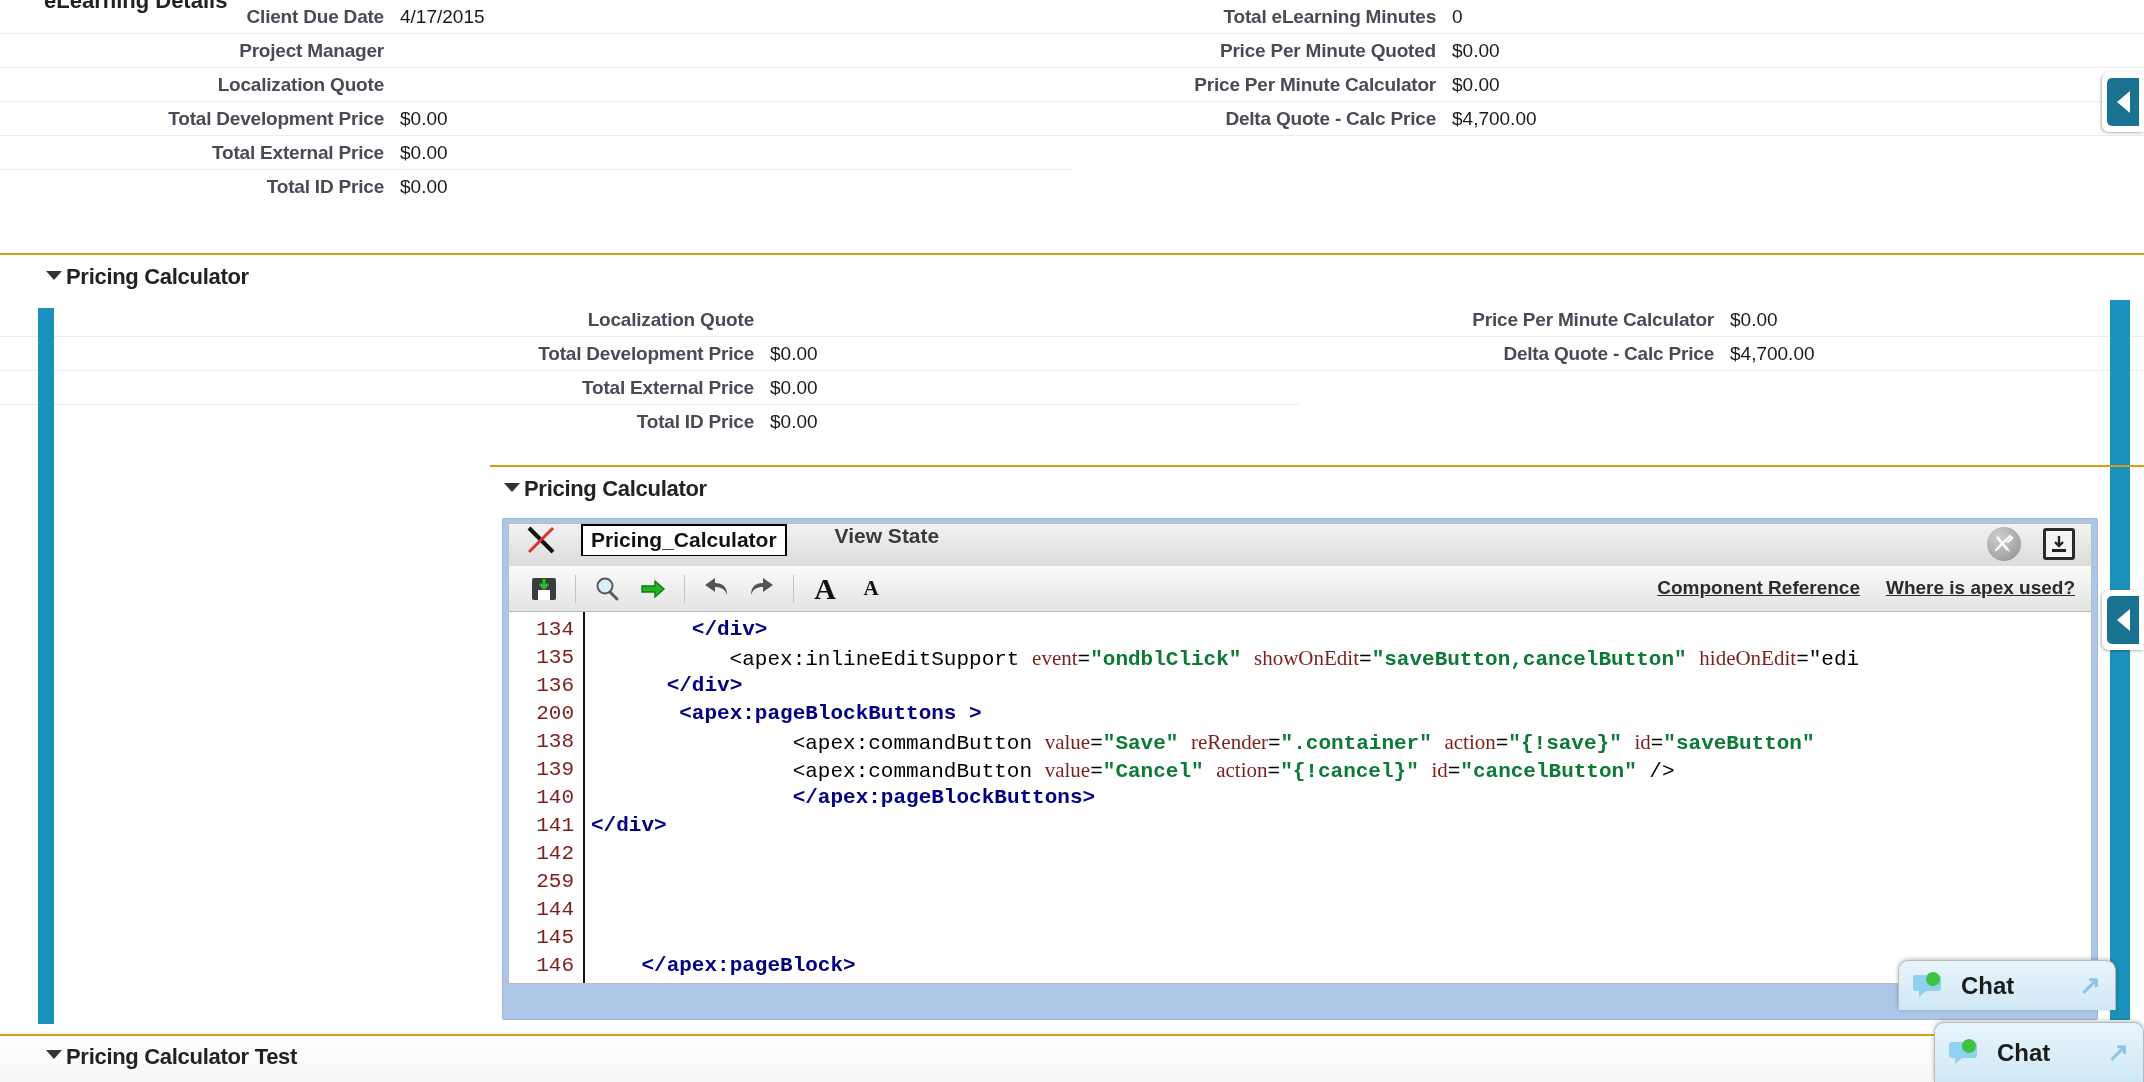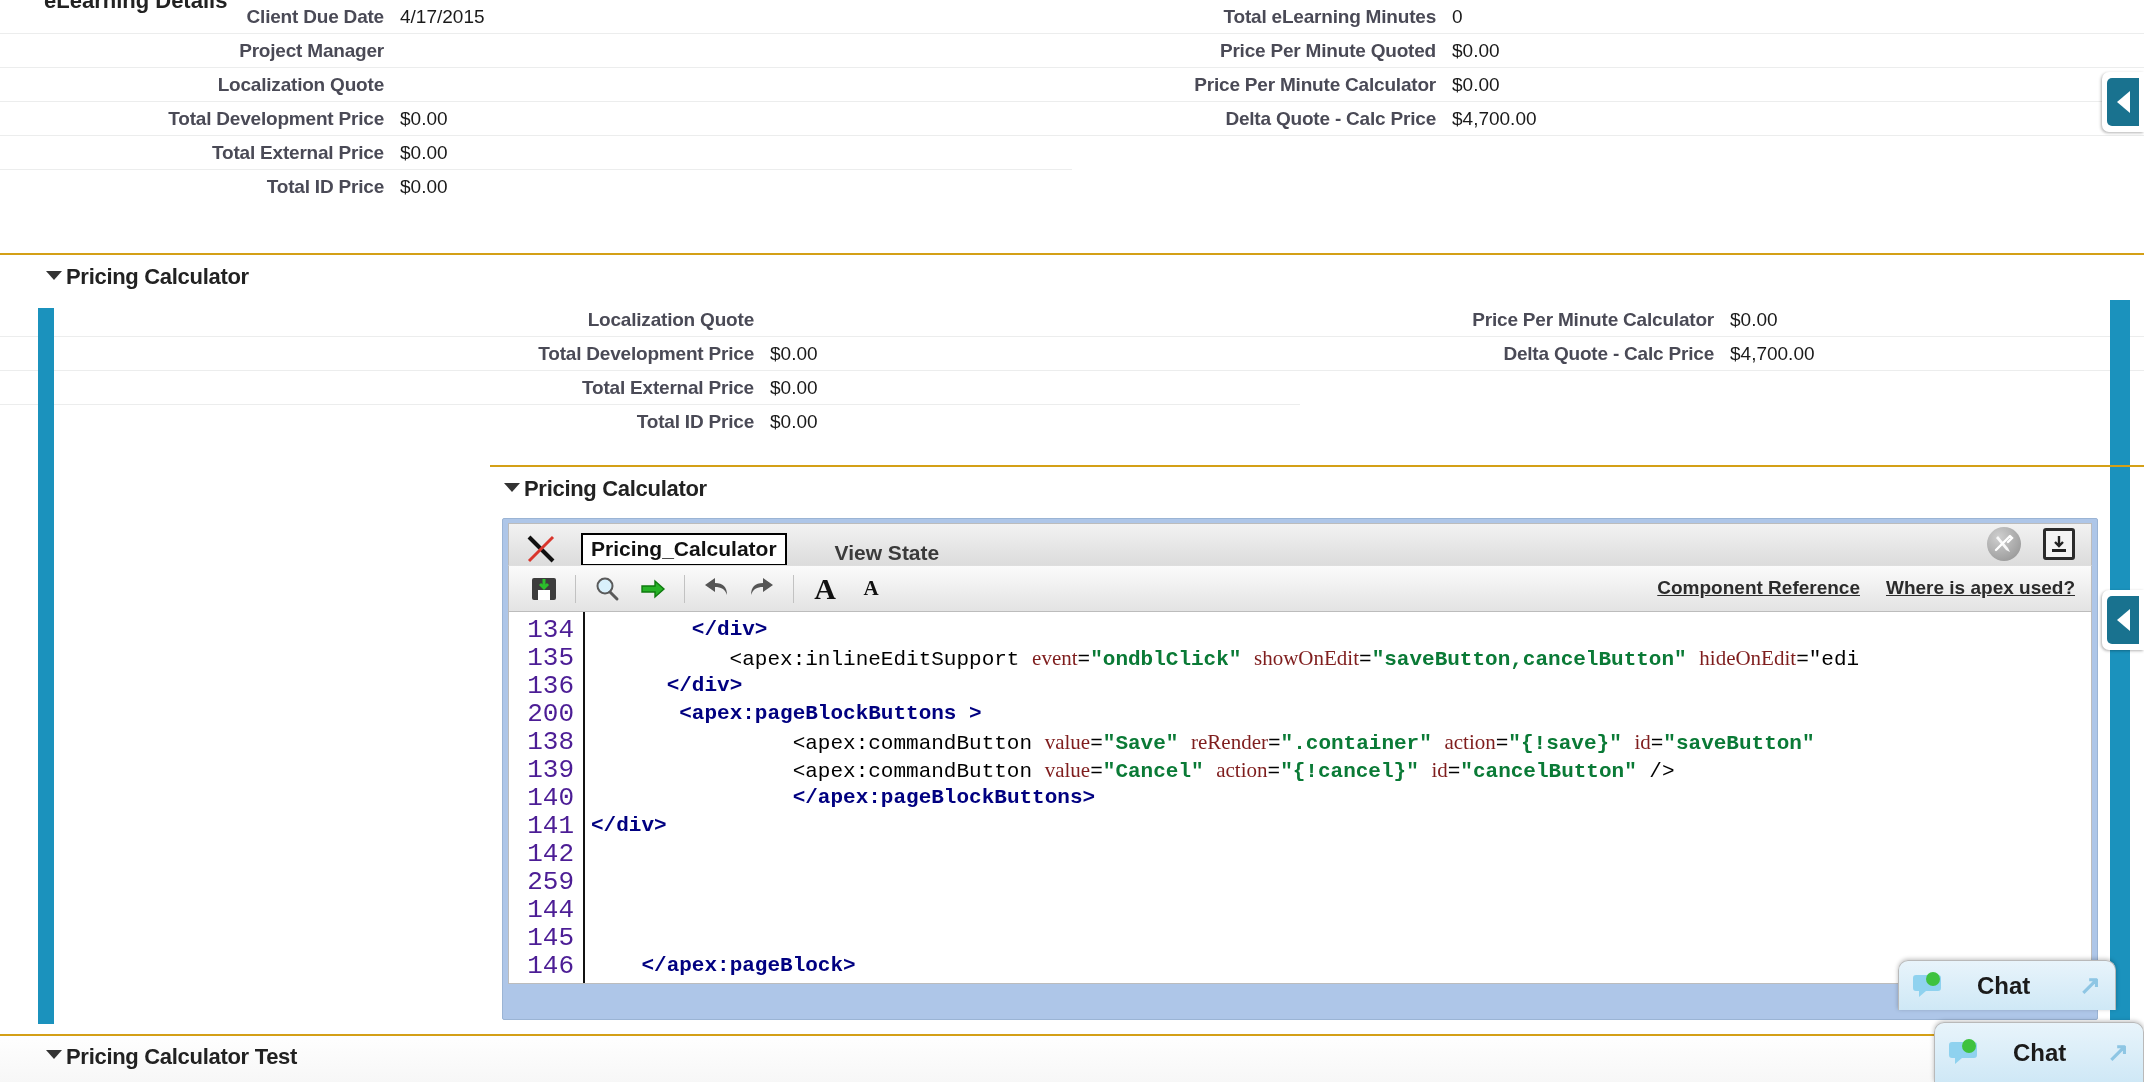--- a/index.html
+++ b/index.html
@@ -103,21 +103,21 @@
     border-radius: 2px;
     padding: 4px 5px 0 5px;
     overflow: hidden;
   }
   .editor-topbar {
     height: 42px;
     background: linear-gradient(#f2f2f2, #dcdcdc);
     border: 1px solid #bcbcbc;
     border-bottom: none;
     display: flex;
-    align-items: flex-end;
+    align-items: flex-start;
     padding-left: 14px;
     position: relative;
   }
   .x-logo {
     width: 38px; height: 32px;
     position: relative;
     margin-right: 20px;
     flex: 0 0 auto;
   }
   .tab-name {
@@ -197,22 +197,22 @@
     background: #fff;
     border-right: 2px solid #111;
     flex: 0 0 auto;
     padding-top: 4px;
   }
   .gutter .ln {
     height: 28px; line-height: 28px;
     text-align: right;
     padding-right: 9px;
     font-family: "Liberation Mono", monospace;
-    font-size: 26px;
-    color: #4c1d95;
+    font-size: 21px;
+    color: #7f1d1d;
     margin-left: 8px;
   }
   .code-lines {
     flex: 1;
     padding-top: 4px;
     padding-left: 6px;
     overflow: hidden;
     white-space: pre;
     font-family: "Liberation Mono", monospace;
     font-size: 21px;
@@ -248,21 +248,20 @@
   .chat-widget {
     position: absolute;
     background: linear-gradient(#e8f4fb, #cfe8f6);
     border: 1px solid #b9b9b9;
     border-bottom: none;
     border-radius: 10px 10px 0 0;
     box-shadow: 0 -1px 4px rgba(0,0,0,.25);
     display: flex;
     align-items: center;
     padding: 0 14px;
-    gap: 16px;
   }
   .chat-label {
     font-size: 24px;
     font-weight: bold;
     color: #1b1b1b;
     margin-left: 14px;
   }
   .chat-expand {
     margin-left: auto;
     font-size: 26px;

